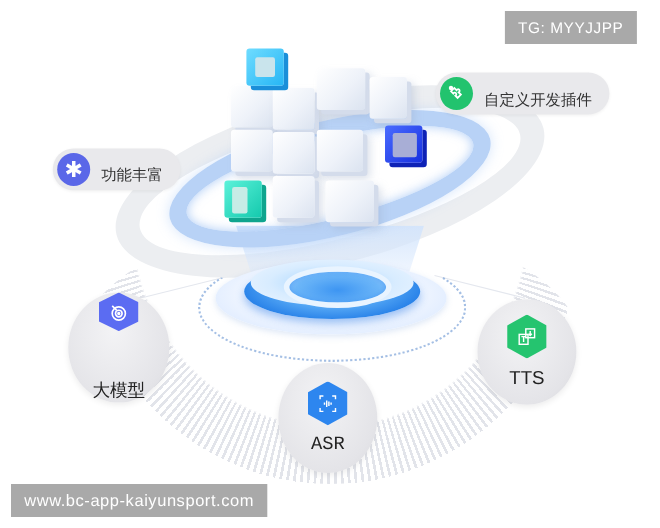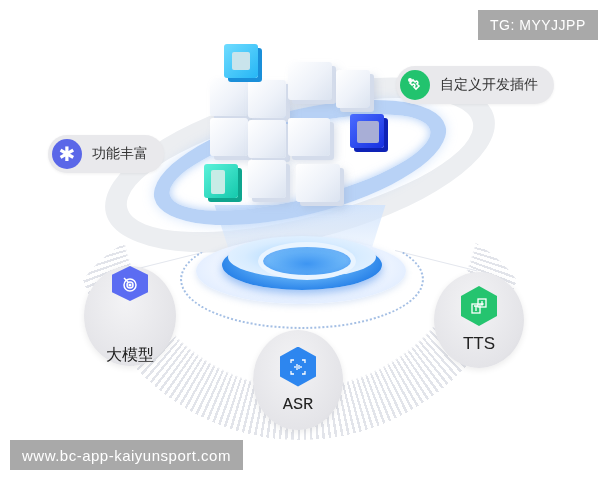--- a/index.html
+++ b/index.html
@@ -85,21 +85,21 @@
   .cube-accent { position:absolute; width:34px; height:34px; border-radius:3px; }
   .cube-cyan  { background:linear-gradient(135deg,#6fdcff 0%,#26b6f5 100%); box-shadow:4px 4px 0 #1a8fd9; }
   .cube-cyan::after { content:""; position:absolute; left:8px; top:8px; width:18px; height:18px; background:#c9e4ec; border-radius:2px;}
   .cube-blue  { background:linear-gradient(135deg,#4a6cff 0%,#1730e0 100%); box-shadow:4px 4px 0 #0e22b6; }
   .cube-blue::after { content:""; position:absolute; left:7px; top:7px; width:22px; height:22px; background:#a8aed6; border-radius:2px;}
   .cube-teal  { background:linear-gradient(135deg,#5cf2da 0%,#14c9ad 100%); box-shadow:4px 4px 0 #0fa58e; }
   .cube-teal::after { content:""; position:absolute; left:7px; top:6px; width:14px; height:24px; background:#c7ece6; border-radius:2px;}
 
   
   .pill {
-    position:absolute; display:flex; align-items:center; gap:10px;
+    position:absolute; display:flex; align-items:flex-end; gap:10px;
     background:#e9e9ec; border-radius:22px; padding:4px 16px 4px 4px;
     height:30px; box-shadow:0 1px 3px rgba(0,0,0,0.06);
   }
   .pill-icon {
     width:30px; height:30px; border-radius:50%;
     display:flex; align-items:center; justify-content:center; color:#fff;
   }
   .pill-text { font-size:14px; color:#333; font-family:"DejaVu Sans",sans-serif; }
 
   
@@ -119,21 +119,21 @@
   
   .tag {
     position:absolute; background:#a9a9a9; color:#fff;
     font-size:14px; letter-spacing:0.5px; padding:0 12px;
     display:flex; align-items:center;
   }
 </style>
 </head>
 <body>
 
-<div class="tag" style="left:478px; top:10px; height:30px;">
+<div class="tag" style="left:459px; top:10px; height:30px;">
   <span>TG: MYYJJPP</span>
 </div>
 
 <div class="abs bottom-arc"></div>
 <div class="abs faint-line" style="left:130px; top:270px; width:80px; transform:rotate(-14deg);"></div>
 <div class="abs faint-line" style="left:395px; top:250px; width:85px; transform:rotate(14deg);"></div>
 <div class="abs dotted-arc"></div>
 
 <div class="abs grey-ring"></div>
 <div class="abs beam"></div>
@@ -171,21 +171,21 @@
     </svg>
   </div>
   <span class="pill-text">自定义开发插件</span>
 </div>
 
 <div class="pill" style="left:48px; top:135px;">
   <div class="pill-icon" style="background:#5a67e8; font-size:20px; font-weight:bold;">✱</div>
   <span class="pill-text">功能丰富</span>
 </div>
 
-<div class="bubble" style="left:84px; top:266px; width:92px; height:100px;gap:44px;">
+<div class="bubble" style="left:62px; top:266px; width:92px; height:100px;gap:44px;">
   <div class="hex" style="background:#5b6cf2;">
     <svg width="18" height="18" viewBox="0 0 18 18" fill="none" stroke="#fff" stroke-width="1.5">
       <circle cx="9" cy="10" r="6"></circle>
         <circle cx="9" cy="10" r="3"></circle>
         <circle cx="9" cy="10" r="0.8" fill="#fff"></circle>
       <path d="M3 3 L7 7"></path>
     </svg>
   </div>
   <span class="bubble-label" style="font-family:'DejaVu Sans',sans-serif; font-size:16px;">大模型</span>
 </div>

